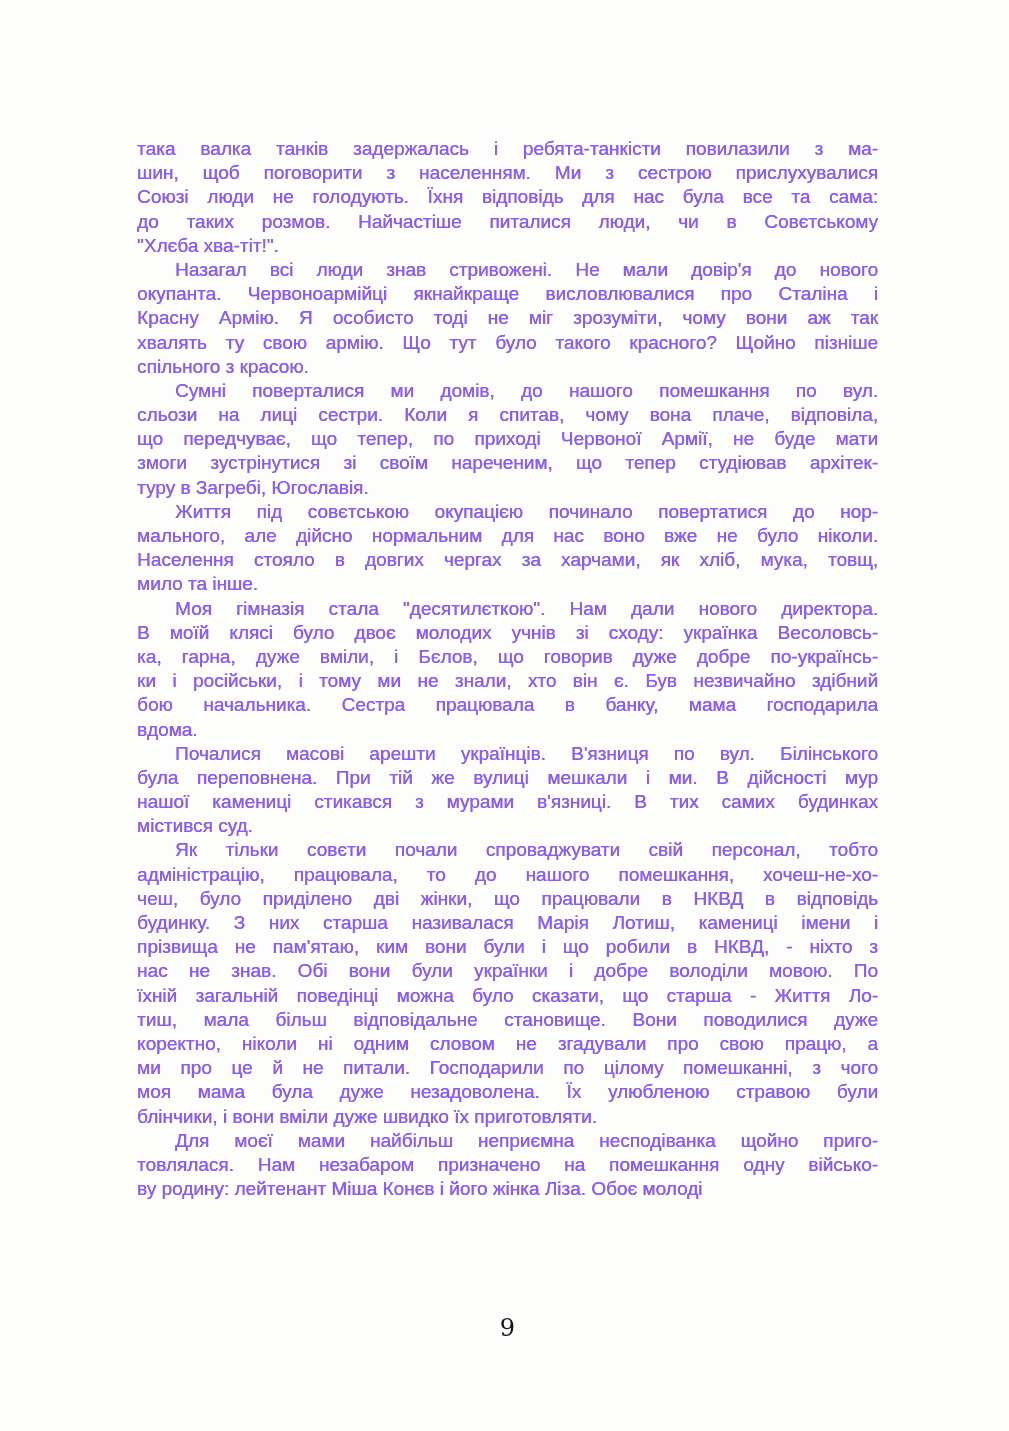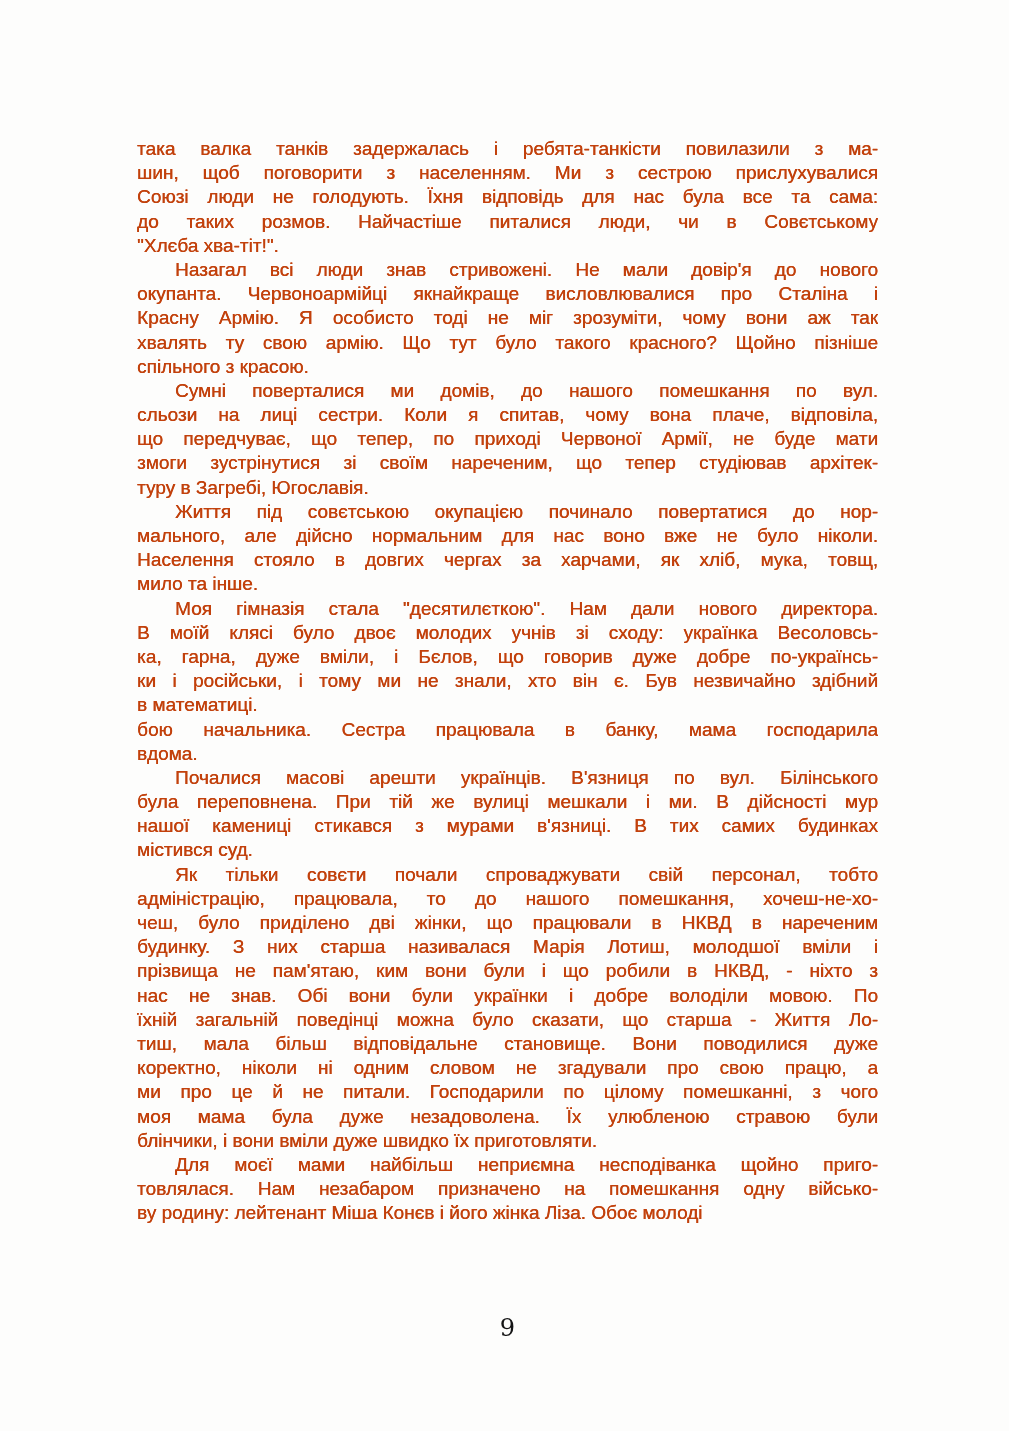--- a/index.html
+++ b/index.html
@@ -17,21 +17,21 @@
   .scan-page {
     position: absolute;
     inset: 0;
     background: #fdfdfc;
   }
   .text-block {
     position: absolute;
     left: 137px;
     top: 137px;
     width: 741px;
-    color: #c2410c;
+    color: #8b5cf6;
     font-size: 19px;
     line-height: 24.2px;
     text-shadow: 0.35px 0 0 currentColor;
   }
   .paragraph {
     margin: 0;
     padding: 0;
   }
   .line {
     height: 24.2px;
@@ -88,37 +88,36 @@
         <div class="line indent">Життя під совєтською окупацією починало повертатися до нор-</div>
         <div class="line">мального, але дійсно нормальним для нас воно вже не було ніколи.</div>
         <div class="line">Населення стояло в довгих чергах за харчами, як хліб, мука, товщ,</div>
         <div class="line last">мило та інше.</div>
       </div>
       <div class="paragraph">
         <div class="line indent">Моя гімназія стала "десятилєткою". Нам дали нового директора.</div>
         <div class="line">В моїй клясі було двоє молодих учнів зі сходу: українка Весоловсь-</div>
         <div class="line">ка, гарна, дуже вміли, і Бєлов, що говорив дуже добре по-українсь-</div>
         <div class="line">ки і російськи, і тому ми не знали, хто він є. Був незвичайно здібний</div>
-        <div class="line last">в математиці.</div>
       </div>
       <div class="paragraph">
         <div class="line">бою начальника. Сестра працювала в банку, мама господарила</div>
         <div class="line last">вдома.</div>
       </div>
       <div class="paragraph">
         <div class="line indent">Почалися масові арешти українців. В'язниця по вул. Білінського</div>
         <div class="line">була переповнена. При тій же вулиці мешкали і ми. В дійсності мур</div>
         <div class="line">нашої камениці стикався з мурами в'язниці. В тих самих будинках</div>
         <div class="line last">містився суд.</div>
       </div>
       <div class="paragraph">
         <div class="line indent">Як тільки совєти почали спроваджувати  свій персонал, тобто</div>
         <div class="line">адміністрацію, працювала, то до нашого помешкання, хочеш-не-хо-</div>
-        <div class="line">чеш, було приділено дві жінки, що працювали в НКВД в нареченим</div>
-        <div class="line">будинку. З них старша називалася Марія Лотиш, молодшої вміли і</div>
+        <div class="line">чеш, було приділено дві жінки, що працювали в НКВД в відповідь</div>
+        <div class="line">будинку. З них старша називалася Марія Лотиш, камениці імени і</div>
         <div class="line">прізвища не пам'ятаю, ким вони були і що робили в НКВД, - ніхто з</div>
         <div class="line">нас не знав. Обі вони були українки і добре володіли мовою. По</div>
         <div class="line">їхній загальній поведінці можна було сказати, що старша - Життя Ло-</div>
         <div class="line">тиш, мала більш відповідальне становище. Вони поводилися дуже</div>
         <div class="line">коректно, ніколи ні одним словом не згадували про свою працю, а</div>
         <div class="line">ми про це й не питали. Господарили по цілому помешканні, з чого</div>
         <div class="line">моя мама була дуже незадоволена. Їх улюбленою стравою були</div>
         <div class="line last">блінчики, і вони вміли дуже швидко їх приготовляти.</div>
       </div>
       <div class="paragraph">

